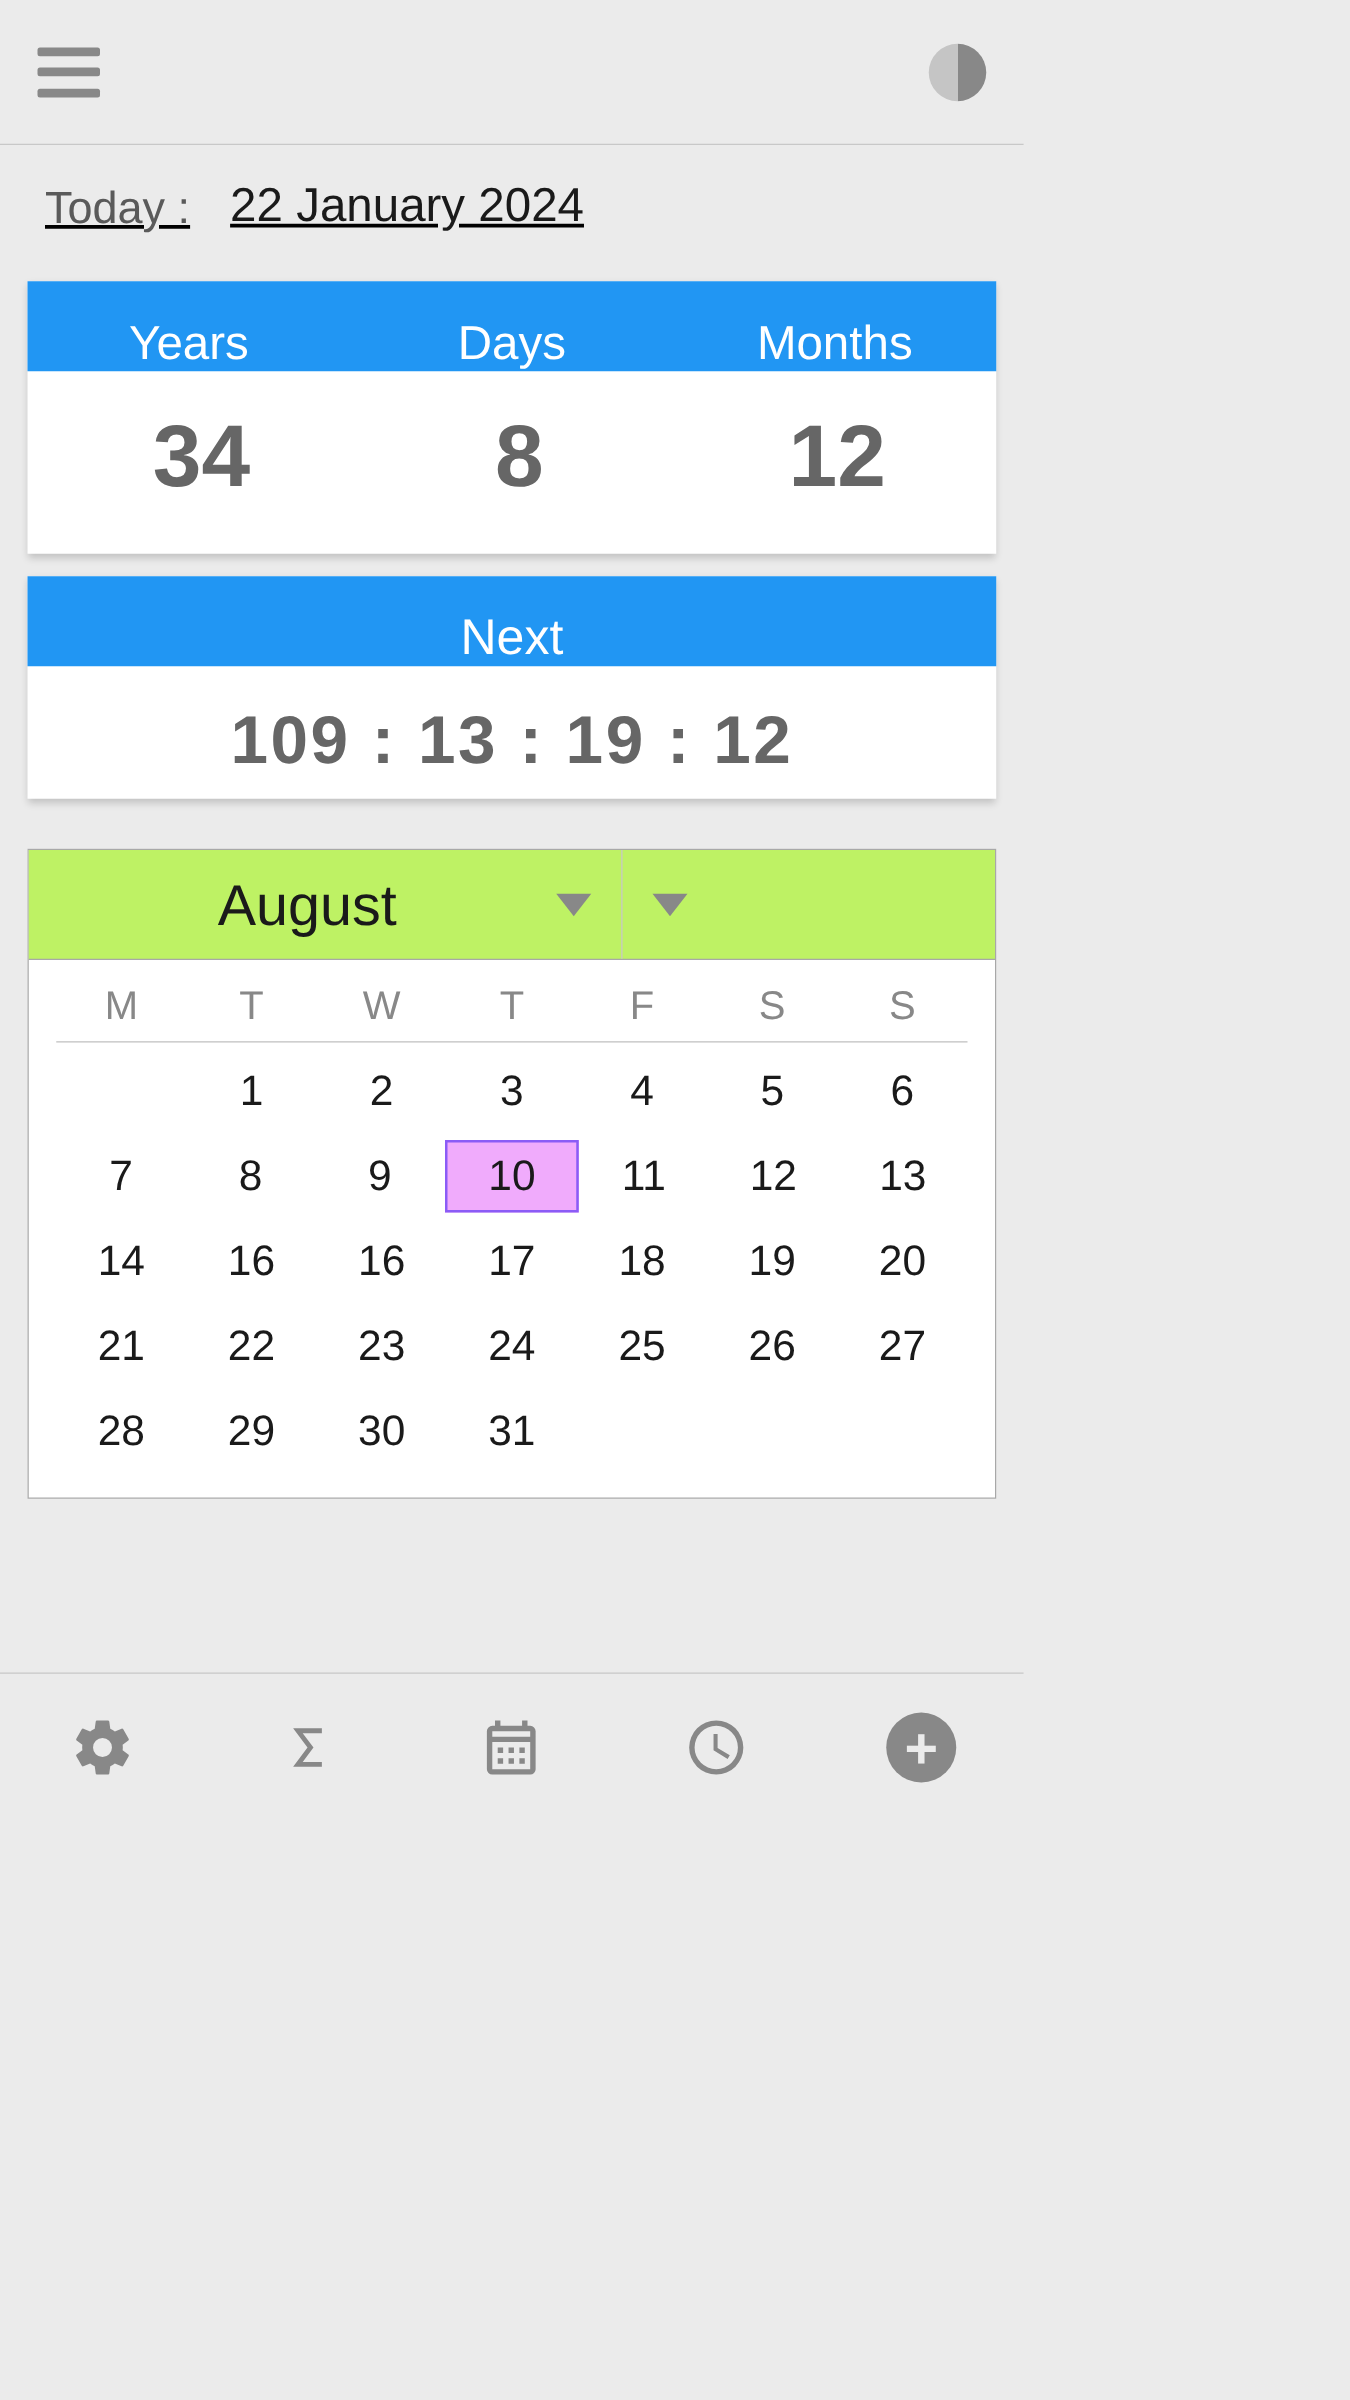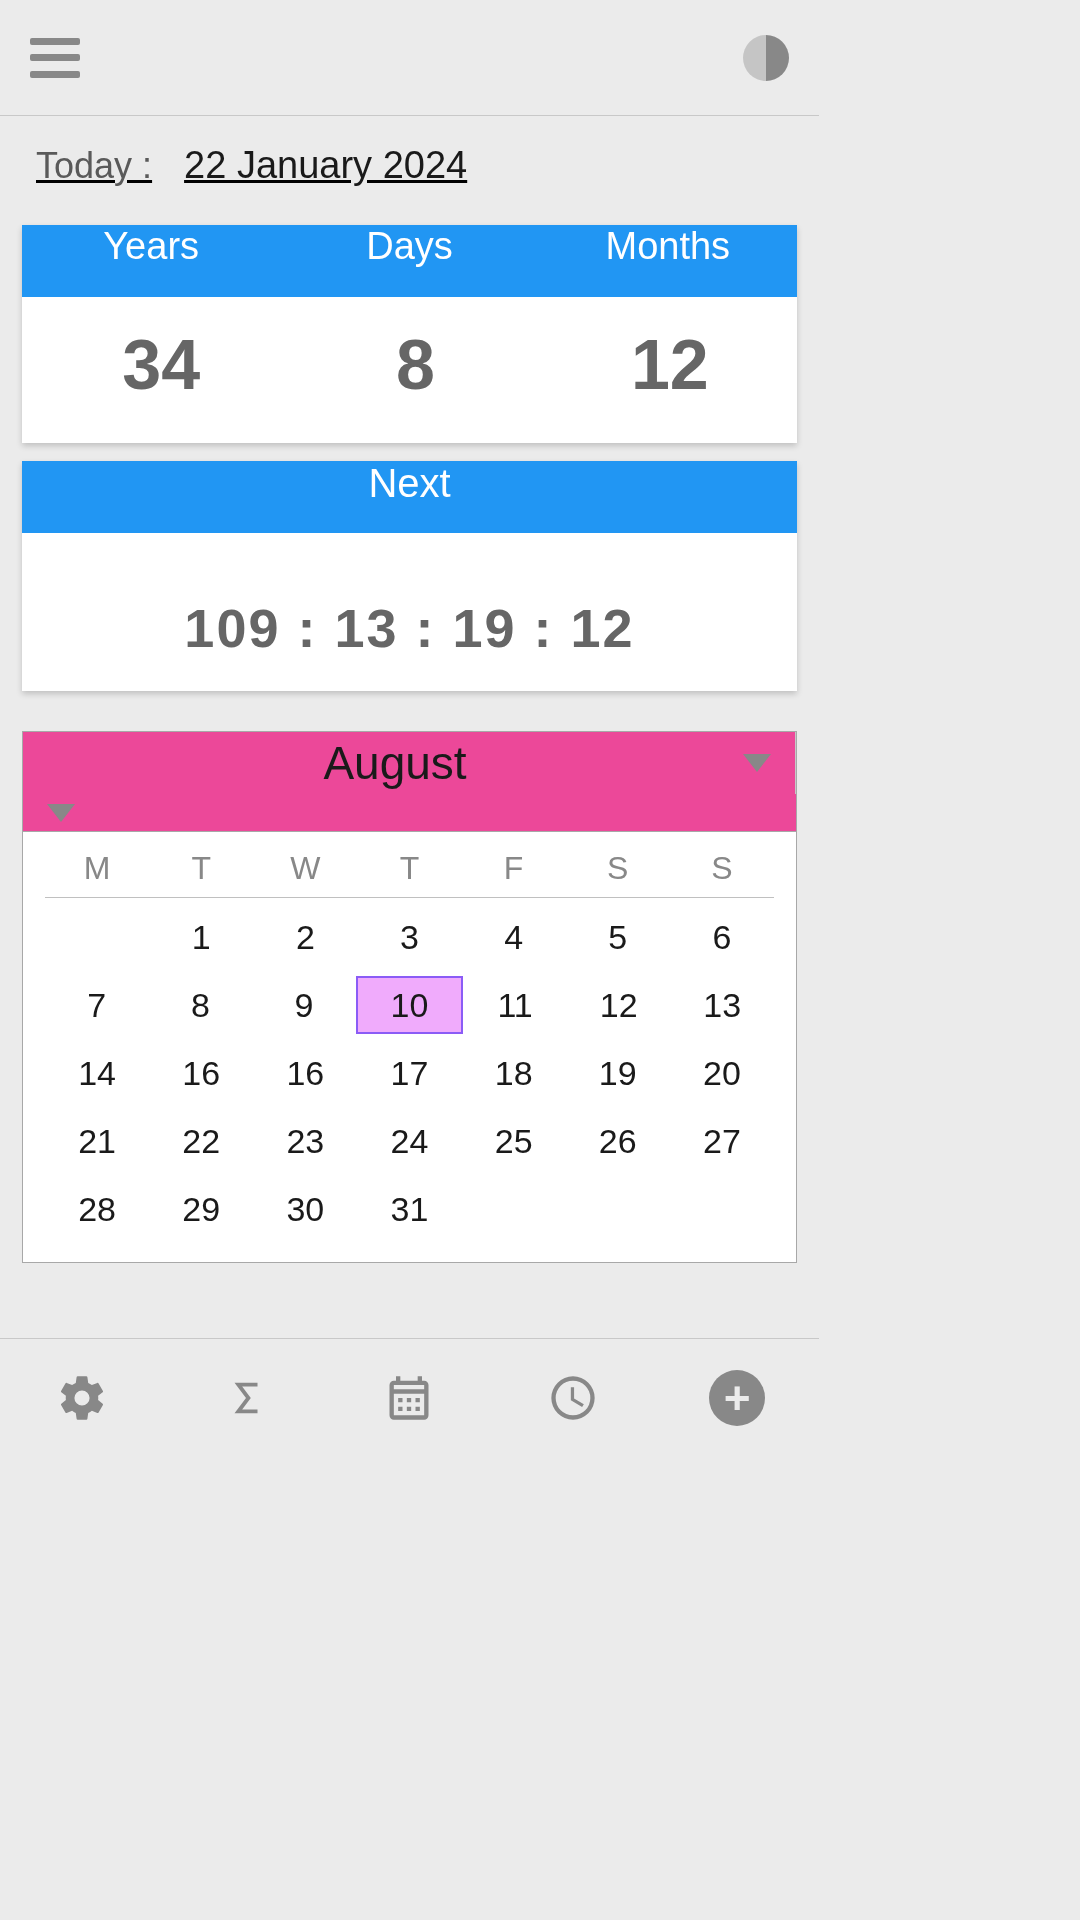--- a/index.html
+++ b/index.html
@@ -64,21 +64,21 @@
     .card {
       margin: 18px 22px;
       background: #ffffff;
       box-shadow: 0 3px 6px rgba(0,0,0,0.18);
     }
     .card-header {
       background: #2196f3;
       color: #ffffff;
       display: flex;
       height: 72px;
-      align-items: flex-start;
+      align-items: flex-end;
     }
     .card-header-single {
       justify-content: center;
       font-size: 40px;
     }
     .card-header-col {
       flex: 1;
       text-align: center;
       font-size: 38px;
     }
@@ -91,35 +91,33 @@
       text-align: center;
       font-size: 70px;
       font-weight: bold;
       color: #666666;
     }
     .card-body-single {
       text-align: center;
       font-size: 54px;
       font-weight: bold;
       color: #666666;
-      padding: 28px 0 32px 0;
+      padding: 28px 0 16px 0;
       letter-spacing: 2px;
-      margin-top: 36px;
     }
     .calendar {
       margin: 40px 22px;
       border: 1px solid #a8a8a8;
       background: #ffffff;
     }
     .calendar-header {
-      height: 100px;
-      background: #ec4899;
+      height: 88px;
+      background: #bef264;
       display: flex;
       border-bottom: 1px solid #a8a8a8;
-      flex-direction: column;
     }
     .cal-select {
       display: flex;
       align-items: center;
       justify-content: space-between;
       padding: 0 24px;
       cursor: pointer;
     }
     .cal-month {
       flex: 1.7;

